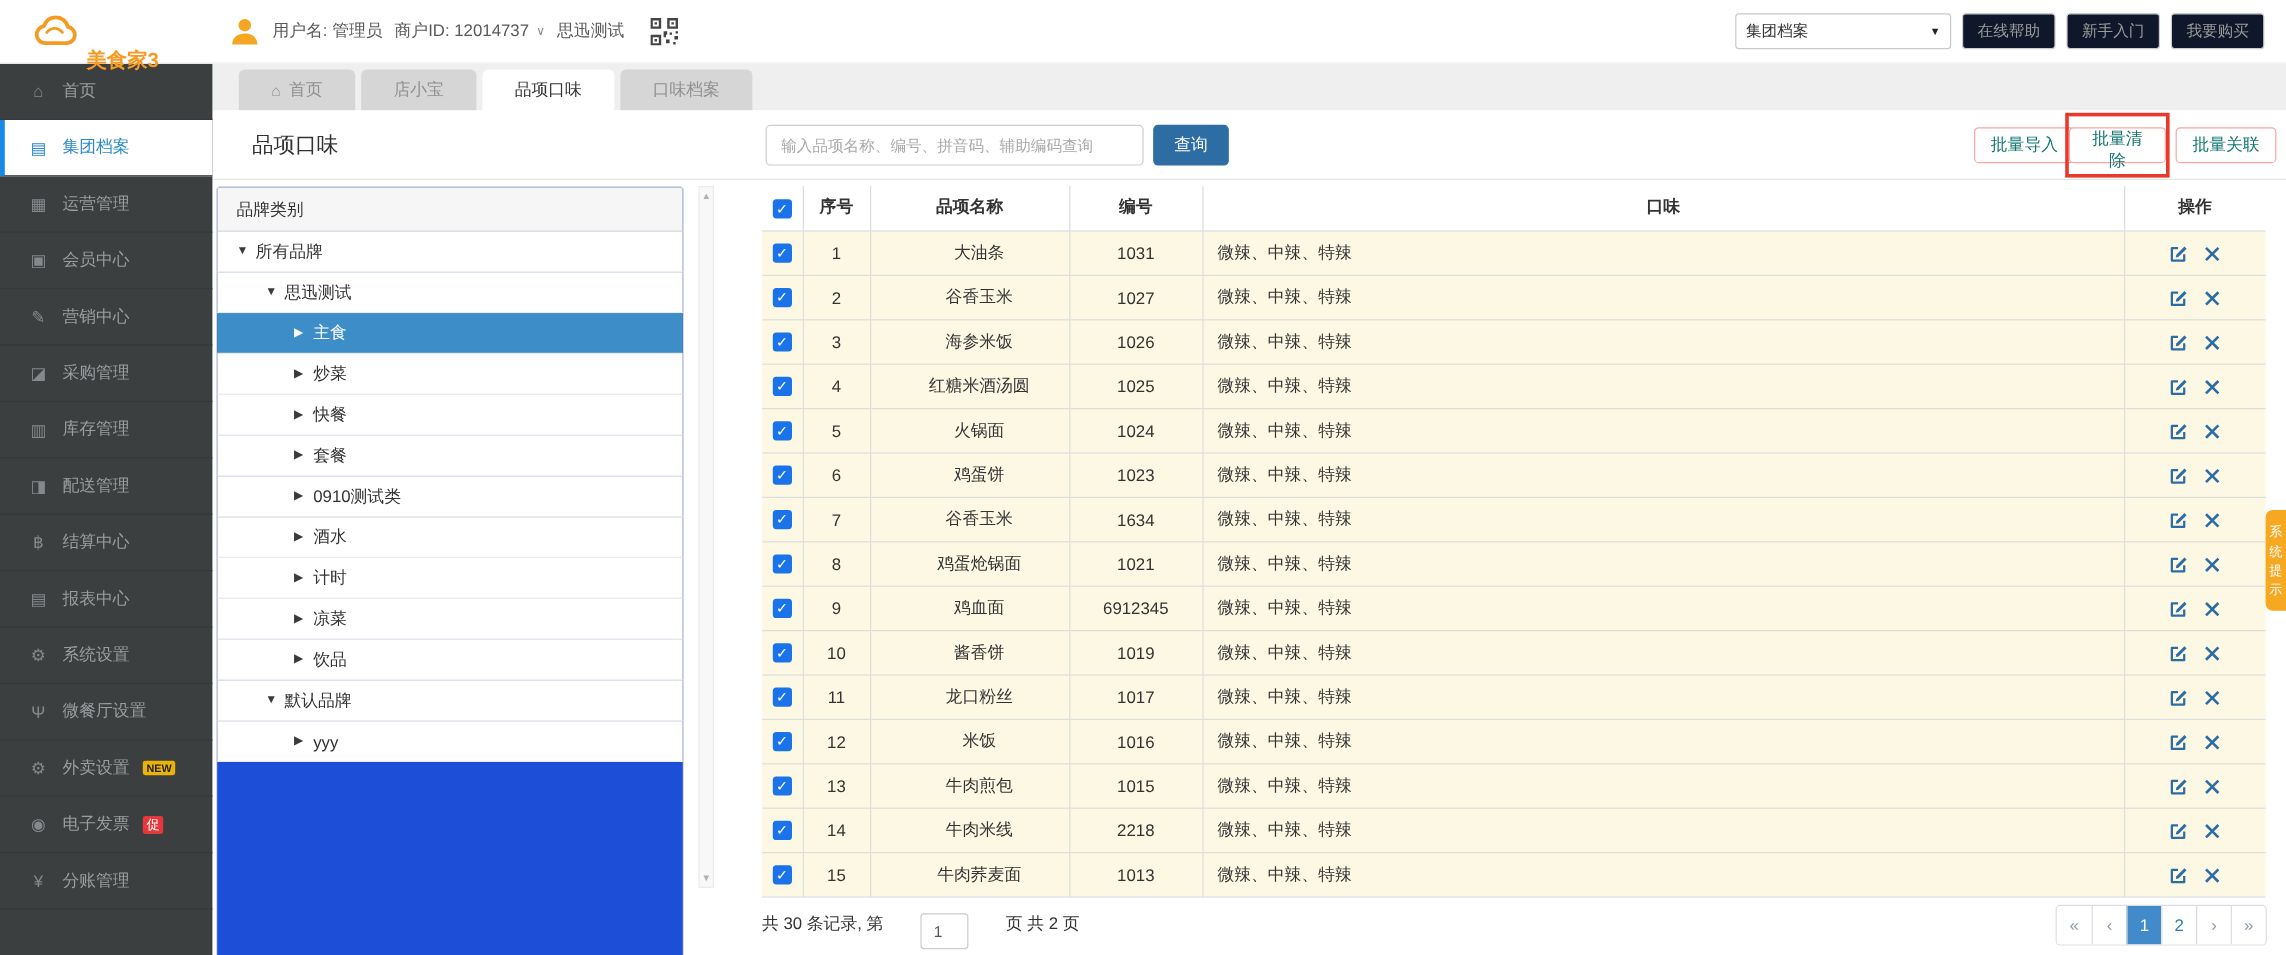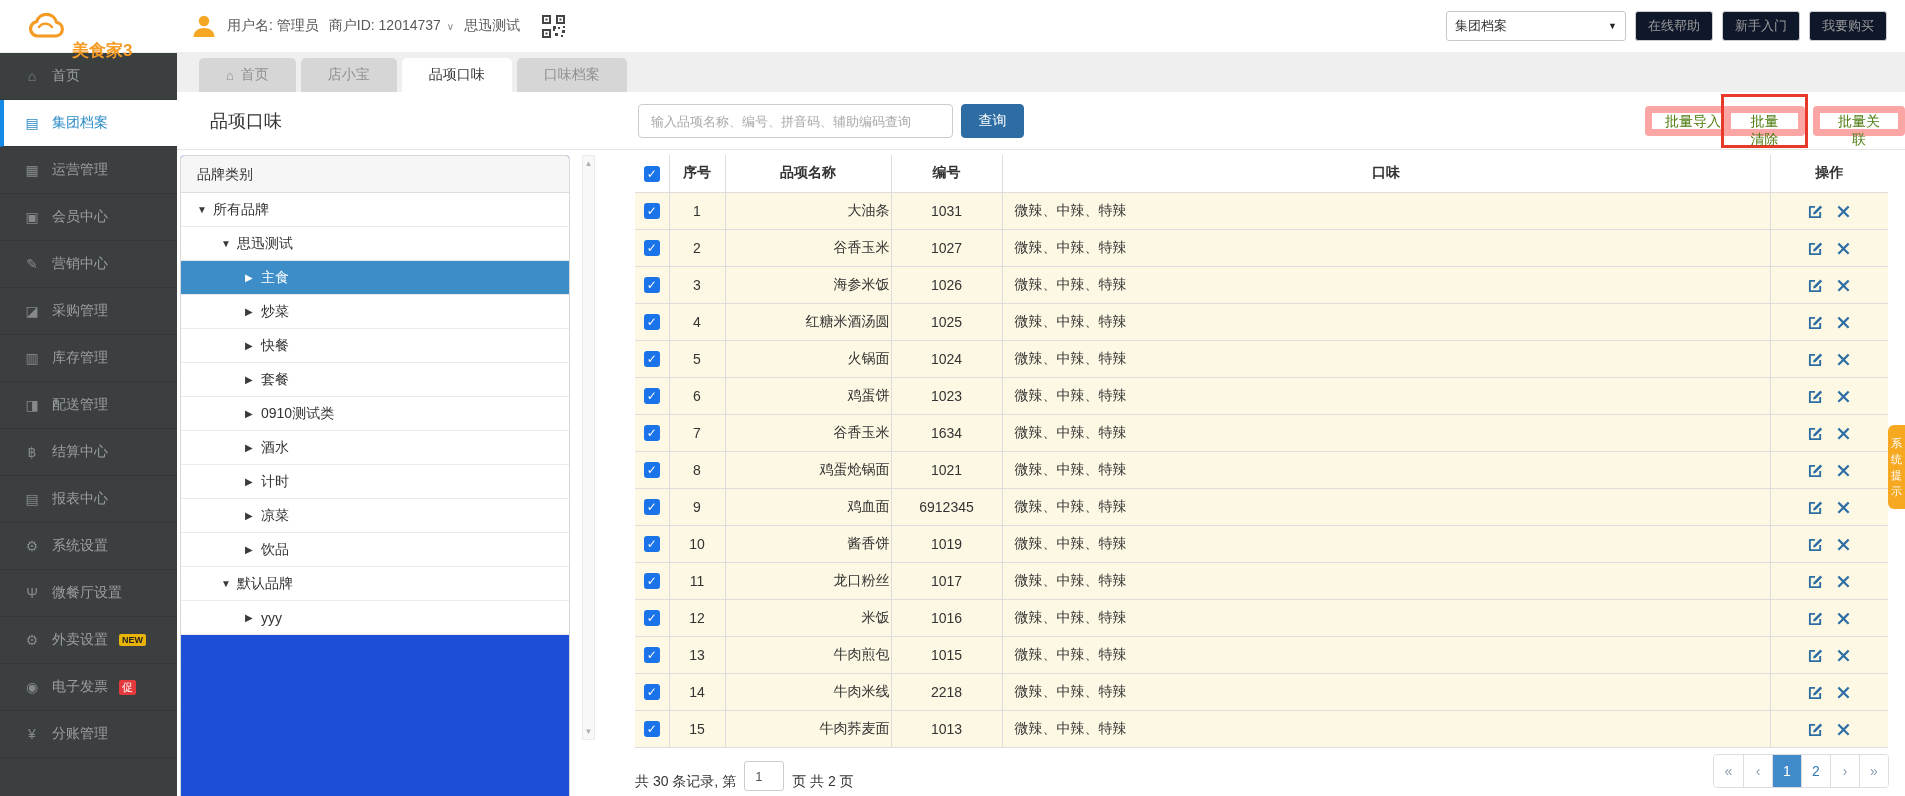--- a/index.html
+++ b/index.html
@@ -42,22 +42,22 @@
   
   .content{position:absolute;left:177px;top:92px;width:1728px;height:704px;background:#fff;}
   .toolbar{position:relative;height:58px;border-bottom:1px solid #e5e5e5;}
   .page-title{position:absolute;left:33px;top:0;line-height:58px;font-size:18px;color:#333;}
   .search-input{position:absolute;left:461px;top:12px;width:315px;height:34px;border:1px solid #ccc;
     border-radius:4px;padding:0 12px;font-size:13px;color:#333;outline:none;
     font-family:"Liberation Sans","DejaVu Sans",sans-serif;}
   .search-input::placeholder{color:#a9a9a9;}
   .btn-query{position:absolute;left:784px;top:12px;width:63px;height:34px;background:#2e6da4;
     color:#fff;font-size:14px;border:1px solid #2e6da4;border-radius:4px;}
-  .wbtn{height:30px;padding:0 13px;border:7px solid #fca5a5;border-radius:4px;background:#fff;
-    color:#4d7c0f;font-size:14px;}
+  .wbtn{height:30px;padding:0 13px;border:1px solid #fca5a5;border-radius:4px;background:#fff;
+    color:#0f766e;font-size:14px;}
   .btn-import{position:absolute;left:1468px;top:14px;}
   .annotation-box{position:absolute;left:1544px;top:2px;width:87px;height:54px;
     border:3px solid #e8392b;display:flex;align-items:center;justify-content:center;z-index:5;}
   .btn-link{position:absolute;left:1636px;top:14px;}
 
   
   .tree-panel{position:absolute;left:3px;top:63px;width:390px;height:751px;
     border:1px solid #d8d8d8;border-radius:4px;background:#1d4ed8;overflow:hidden;}
   .tree-header{height:37px;line-height:37px;background:#f6f6f6;border-bottom:1px solid #ddd;
     padding-left:16px;font-size:14px;color:#333;}
@@ -73,29 +73,29 @@
     border:1px solid #ebebeb;display:flex;flex-direction:column;align-items:center;
     justify-content:space-between;padding:3px 0;color:#b0b0b0;font-size:8px;}
 
   
   .grid{position:absolute;left:458px;top:63px;width:1253px;border-collapse:collapse;table-layout:fixed;}
   .grid th{height:37px;font-size:14px;font-weight:bold;color:#333;background:#fff;
     border-bottom:1px solid #ddd;border-right:1px solid #ddd;text-align:center;}
   .grid th:last-child,.grid td:last-child{border-right:none;}
   .grid td{height:37px;font-size:14px;color:#333;background:#fcf8e3;
     border-bottom:1px solid #ddd;border-right:1px solid #ddd;text-align:center;}
-  .grid td.c-name{text-align:right;padding-left:17px;}
+  .grid td.c-name{text-align:center;padding-left:17px;}
   .grid td.c-flavor{text-align:left;padding-left:12px;}
   .cb{display:inline-block;width:16px;height:16px;background:#1a73e8;border-radius:3px;
     color:#fff;font-size:12px;line-height:16px;text-align:center;vertical-align:middle;cursor:pointer;}
   .op-ic{display:inline-block;margin:0 7px;cursor:pointer;vertical-align:middle;line-height:0;}
 
   
   .footer-left{position:absolute;left:458px;top:669px;height:30px;display:flex;
-    align-items:flex-end;font-size:14px;color:#333;}
+    align-items:flex-start;font-size:14px;color:#333;gap:23px;}
   .page-input{width:40px;height:30px;border:1px solid #ccc;border-radius:3px;margin:0 8px;
     text-align:left;padding-left:10px;font-size:13px;color:#555;outline:none;
     font-family:"Liberation Sans","DejaVu Sans",sans-serif;}
   .pager{position:absolute;left:1536px;top:662px;height:34px;display:flex;
     border:1px solid #ddd;border-radius:4px;overflow:hidden;background:#fff;}
   .pg{width:29px;line-height:32px;text-align:center;font-size:14px;color:#337ab7;
     border-left:1px solid #ddd;cursor:pointer;background:#fff;}
   .pg:first-child{border-left:none;}
   .pg.arrow{color:#8a9bb0;}
   .pg.active{background:#428bca;color:#fff;}

